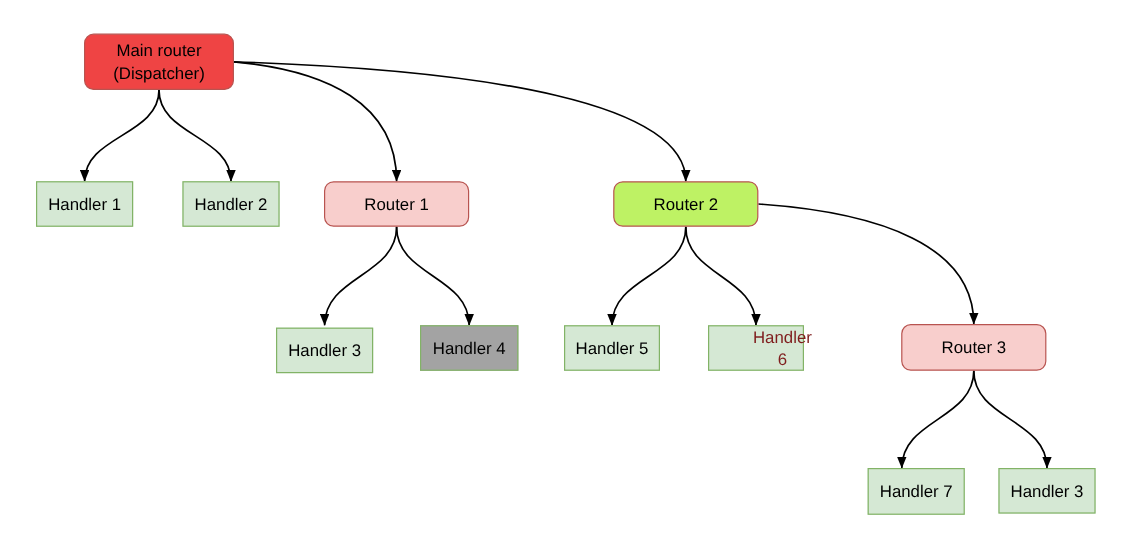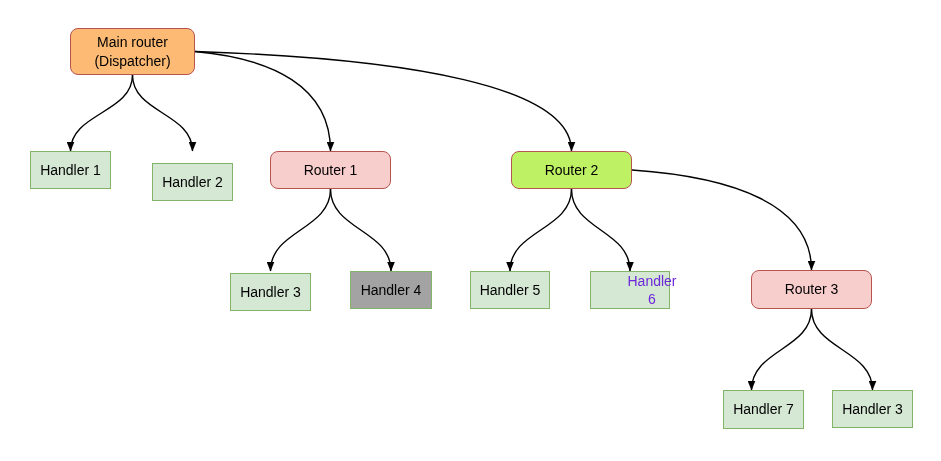--- a/index.html
+++ b/index.html
@@ -45,27 +45,27 @@
         <path d="M 330.5 189 C 330.5 230, 270.5 230, 270.5 271" fill="none" stroke="#000000" stroke-width="1.4" marker-end="url(#arrowhead)"></path>
         <path d="M 330.5 189 C 330.5 230, 391 230, 391 271" fill="none" stroke="#000000" stroke-width="1.4" marker-end="url(#arrowhead)"></path>
         <path d="M 571.5 189 C 571.5 230, 510 230, 510 271" fill="none" stroke="#000000" stroke-width="1.4" marker-end="url(#arrowhead)"></path>
         <path d="M 571.5 189 C 571.5 230, 630 230, 630 271" fill="none" stroke="#000000" stroke-width="1.4" marker-end="url(#arrowhead)"></path>
         <path d="M 632 170 C 734.315 177, 811.5 205, 811.5 270" fill="none" stroke="#000000" stroke-width="1.4" marker-end="url(#arrowhead)"></path>
         <path d="M 811.5 309 C 811.5 349.5, 751.5 349.5, 751.5 390" fill="none" stroke="#000000" stroke-width="1.4" marker-end="url(#arrowhead)"></path>
         <path d="M 811.5 309 C 811.5 349.5, 872.5 349.5, 872.5 390" fill="none" stroke="#000000" stroke-width="1.4" marker-end="url(#arrowhead)"></path>
       </g>
   </svg>
   <div id="nodes-layer">
-      <div class="node router" style="left: 70px; top: 28px; width: 125px; height: 47px; background: #fdba74; border-color: rgb(184, 84, 80); color: rgb(0, 0, 0);">Main router
+      <div class="node router" style="left: 70px; top: 28px; width: 125px; height: 47px; background: #ef4444; border-color: rgb(184, 84, 80); color: rgb(0, 0, 0);">Main router
 (Dispatcher)</div>
       <div class="node handler" style="left: 30px; top: 151px; width: 81px; height: 38px; background: rgb(213, 232, 212); border-color: rgb(130, 179, 102); color: rgb(0, 0, 0);">Handler 1</div>
-      <div class="node handler" style="left: 152px; top: 151px; width: 81px; height: 38px; background: rgb(213, 232, 212); border-color: rgb(130, 179, 102); color: rgb(0, 0, 0); margin-top: 12px;">Handler 2</div>
+      <div class="node handler" style="left: 152px; top: 151px; width: 81px; height: 38px; background: rgb(213, 232, 212); border-color: rgb(130, 179, 102); color: rgb(0, 0, 0);">Handler 2</div>
       <div class="node router" style="left: 270px; top: 151px; width: 121px; height: 38px; background: rgb(248, 206, 204); border-color: rgb(184, 84, 80); color: rgb(0, 0, 0);">Router 1</div>
       <div class="node router" style="left: 511px; top: 151px; width: 121px; height: 38px; background: #bef264; border-color: rgb(184, 84, 80); color: rgb(0, 0, 0);">Router 2</div>
       <div class="node handler" style="left: 230px; top: 273px; width: 81px; height: 38px; background: rgb(213, 232, 212); border-color: rgb(130, 179, 102); color: rgb(0, 0, 0);">Handler 3</div>
       <div class="node handler" style="left: 350px; top: 271px; width: 82px; height: 38px; background: #a3a3a3; border-color: rgb(130, 179, 102); color: rgb(0, 0, 0);">Handler 4</div>
       <div class="node handler" style="left: 470px; top: 271px; width: 80px; height: 38px; background: rgb(213, 232, 212); border-color: rgb(130, 179, 102); color: rgb(0, 0, 0);">Handler 5</div>
-      <div class="node handler" style="left: 590px; top: 271px; width: 80px; height: 38px; background: rgb(213, 232, 212); border-color: rgb(130, 179, 102); color: #6d28d9; padding-left: 44px;">Handler 6</div>
+      <div class="node handler" style="left: 590px; top: 271px; width: 80px; height: 38px; background: rgb(213, 232, 212); border-color: rgb(130, 179, 102); color: #7f1d1d; padding-left: 44px;">Handler 6</div>
       <div class="node router" style="left: 751px; top: 270px; width: 121px; height: 39px; background: rgb(248, 206, 204); border-color: rgb(184, 84, 80); color: rgb(0, 0, 0);">Router 3</div>
       <div class="node handler" style="left: 711px; top: 390px; width: 81px; height: 39px; background: rgb(213, 232, 212); border-color: rgb(130, 179, 102); color: rgb(0, 0, 0); margin-left: 12px;">Handler 7</div>
       <div class="node handler" style="left: 832px; top: 390px; width: 81px; height: 38px; background: rgb(213, 232, 212); border-color: rgb(130, 179, 102); color: rgb(0, 0, 0);">Handler 3</div>
     </div>
 </div>
 
 </body></html>

